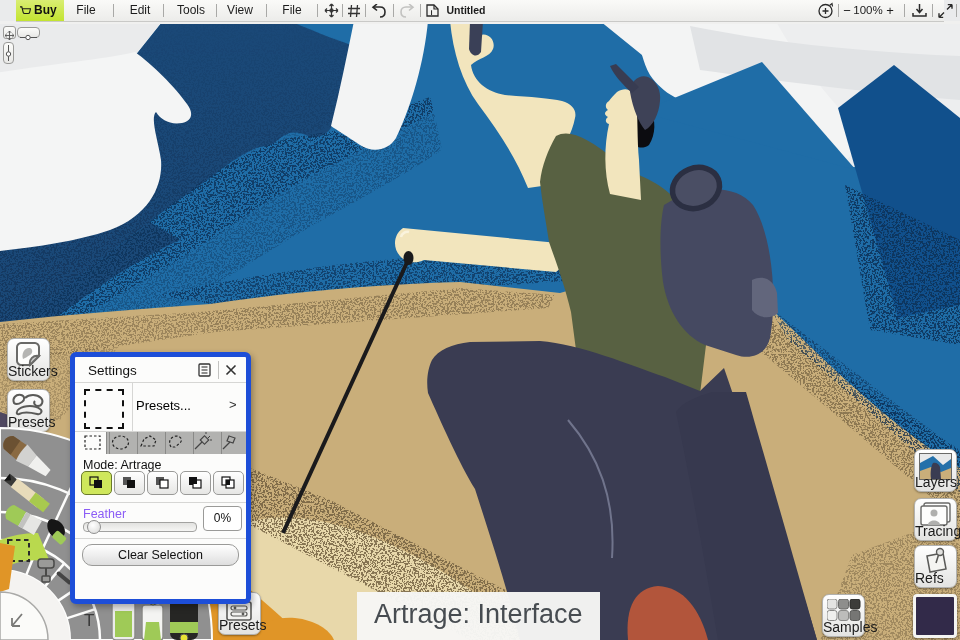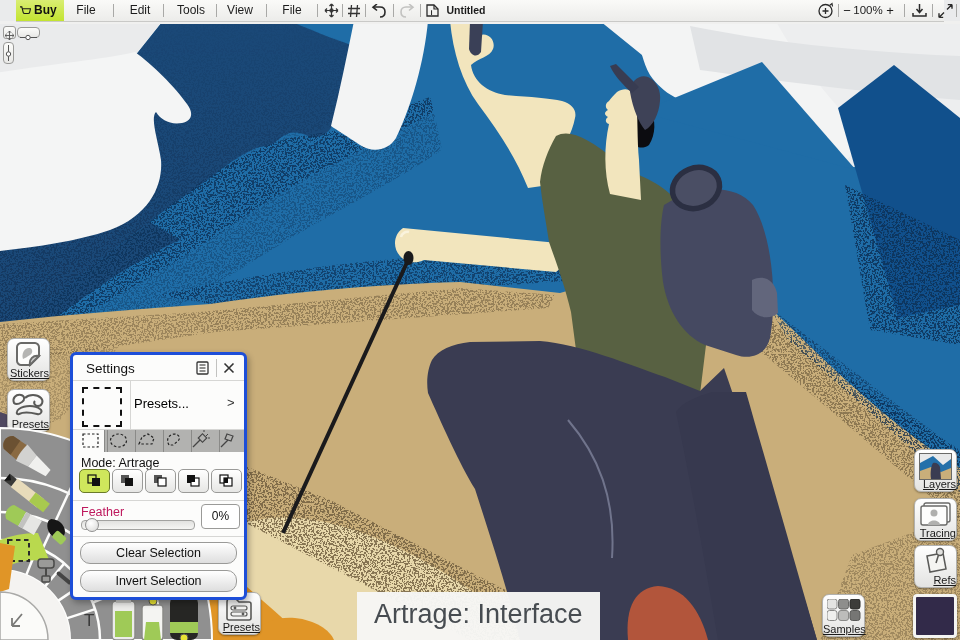--- a/index.html
+++ b/index.html
@@ -3,24 +3,24 @@
 <meta charset="utf-8">
 <style>
   html,body{margin:0;padding:0;}
   body{width:960px;height:640px;overflow:hidden;position:relative;font-family:"Liberation Sans",sans-serif;background:#eaebec;}
   #menubar{position:absolute;left:16px;top:0;width:928px;height:21px;background:linear-gradient(#fafaf8,#ececea);border-bottom:1px solid #c9c9c7;z-index:50;}
   .mi{position:absolute;top:0;height:21px;line-height:21px;font-size:12px;color:#1c1c1c;text-align:center;}
   .sep{position:absolute;top:4px;width:1px;height:13px;background:#a9a9a7;}
   #buybox{position:absolute;left:0;top:0;width:48px;height:21px;background:linear-gradient(#d9ee73,#c3e430);}
   #buybox span{position:absolute;left:18px;top:0;line-height:21px;font-size:12px;font-weight:bold;color:#111;}
   .panelbtn{position:absolute;width:41px;height:41px;background:linear-gradient(#ffffff,#e3e3e1);border:1px solid #b1b1af;border-radius:7px;box-shadow:0 1px 2px rgba(0,0,0,.35);z-index:40;}
-  .panelbtn .lbl{position:absolute;left:0;right:0;bottom:1px;text-align:right;font-size:11px;color:#1a1a1a;text-decoration:underline;}
+  .panelbtn .lbl{position:absolute;left:0;right:0;bottom:1px;text-align:left;font-size:14px;color:#1a1a1a;}
   #caption{position:absolute;left:357px;top:592px;width:243px;height:48px;background:rgba(246,246,245,.97);z-index:30;}
   #caption div{position:absolute;left:17px;top:7px;font-size:27px;color:#474c51;}
-  #settings{position:absolute;left:70px;top:352px;width:171px;height:242px;background:#fcfcfb;border:3px solid #1d4ed8;border-radius:6px;box-shadow:2px 3px 6px rgba(0,0,0,.3);z-index:45;font-size:12px;color:#111;}
+  #settings{position:absolute;left:70px;top:352px;width:171px;height:242px;background:#fcfcfb;border:5px solid #1d4ed8;border-radius:6px;box-shadow:2px 3px 6px rgba(0,0,0,.3);z-index:45;font-size:12px;color:#111;}
 </style>
 </head>
 <body>
 <svg id="art" style="position:absolute;left:0;top:0;z-index:1" width="960" height="640" viewBox="0 0 960 640">
 <defs>
   <filter id="spnB" x="-2%" y="-2%" width="104%" height="104%">
     <feTurbulence type="fractalNoise" baseFrequency="0.55" numOctaves="2" seed="11" result="t"></feTurbulence>
     <feColorMatrix in="t" type="matrix" values="0 0 0 0 0  0 0 0 0 0  0 0 0 0 0  0 0 0 22 -11" result="n"></feColorMatrix>
     <feFlood flood-color="#0d3258" result="c"></feFlood>
     <feComposite in="c" in2="n" operator="in" result="cn"></feComposite>
@@ -320,27 +320,26 @@
           <rect x="112" y="9" width="4" height="4" fill="#111"></rect>
         </g>
       <g>
           <rect x="141" y="6" width="8" height="8" fill="#fff" stroke="#111" stroke-width="1.2"></rect>
           <rect x="145" y="9" width="8" height="8" fill="#fff" stroke="#111" stroke-width="1.2"></rect>
           <rect x="145" y="9" width="4" height="5" fill="#111"></rect>
         </g>
     </svg>
   </div>
   <div style="position:absolute;left:0px;top:145px;width:171px;height:1px;background:#d6d6d4"></div>
-  <div style="position:absolute;left:8px;top:150px;font-size:12.5px;color:#be185d">Feather</div>
+  <div style="position:absolute;left:8px;top:150px;font-size:12.5px;color:#8b5cf6">Feather</div>
   <div style="position:absolute;left:128px;top:149px;width:37px;height:23px;background:#fff;border:1px solid #9a9a98;border-radius:4px;text-align:center;line-height:23px;font-size:12px">0%</div>
   <div style="position:absolute;left:8px;top:165px;width:112px;height:8px;background:linear-gradient(#e2e2e0,#f6f6f4);border:1px solid #a2a2a0;border-radius:4px"></div>
   <div style="position:absolute;left:12px;top:163px;width:12px;height:12px;background:radial-gradient(circle at 40% 35%,#ffffff,#d8d8d6);border:1px solid #909090;border-radius:50%"></div>
   <div style="position:absolute;left:0px;top:181px;width:171px;height:1px;background:#d6d6d4"></div>
   <div style="position:absolute;left:7px;top:187px;width:155px;height:20px;background:linear-gradient(#ffffff,#dedede);border:1px solid #9a9a98;border-radius:10px;text-align:center;line-height:20px;font-size:12.5px">Clear Selection</div>
-  <div style="position:absolute;left:7px;top:215px;width:155px;height:20px;background:linear-gradient(#ffffff,#dedede);border:1px solid #9a9a98;border-radius:10px;text-align:center;line-height:20px;font-size:12.5px">Invert Selection</div>
 </div>
 
 <div class="panelbtn" style="left:218px;top:592px;">
   <svg width="28" height="26" viewBox="0 0 28 26" style="position:absolute;left:6px;top:3px">
     <path d="M2,6 L2,22 C2,23 3,24 4,24 L24,24 C25,24 26,23 26,22 L26,8 C26,7 25,6 24,6 L14,6 L11,3 L4,3 C3,3 2,4 2,6 Z" fill="#f2f2f0" stroke="#5a5a58" stroke-width="1.6"></path>
     <rect x="6" y="10" width="16" height="4" rx="2" fill="none" stroke="#5a5a58" stroke-width="1.2"></rect>
       <circle cx="10" cy="12" r="1.4" fill="#5a5a58"></circle>
     <rect x="6" y="16" width="16" height="4" rx="2" fill="none" stroke="#5a5a58" stroke-width="1.2"></rect>
       <circle cx="18" cy="18" r="1.4" fill="#5a5a58"></circle>
   </svg>

